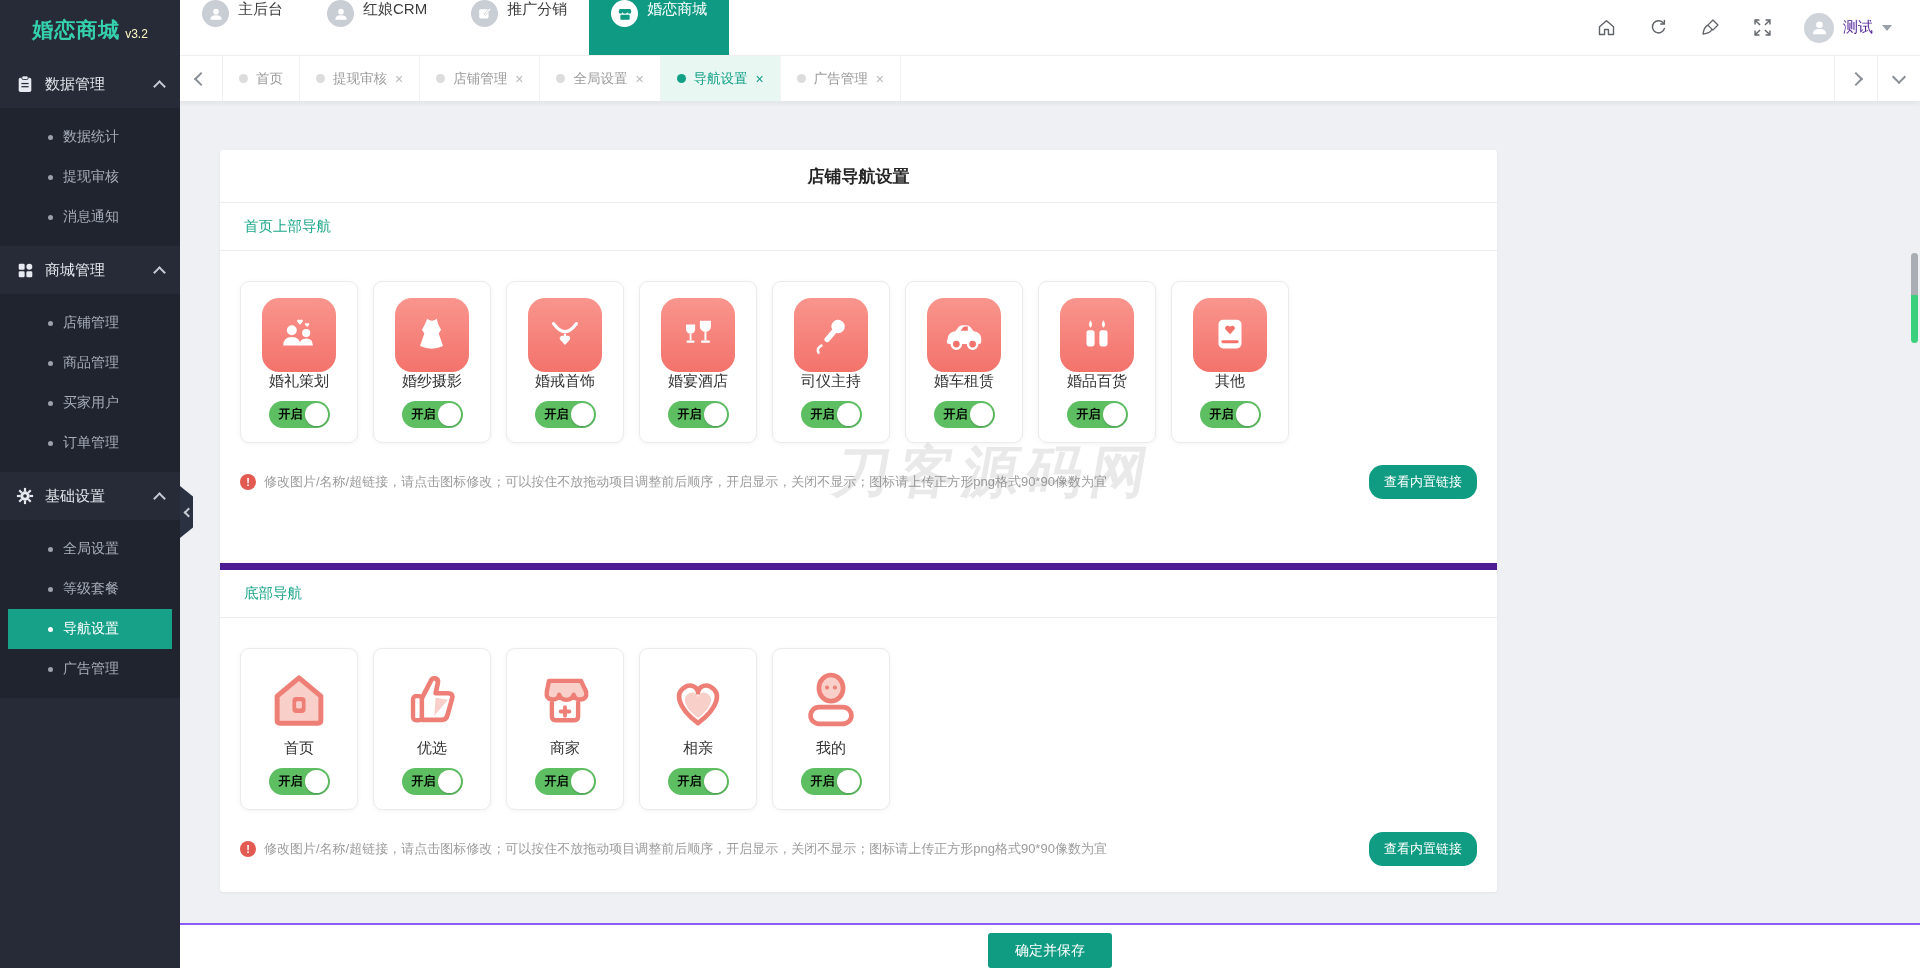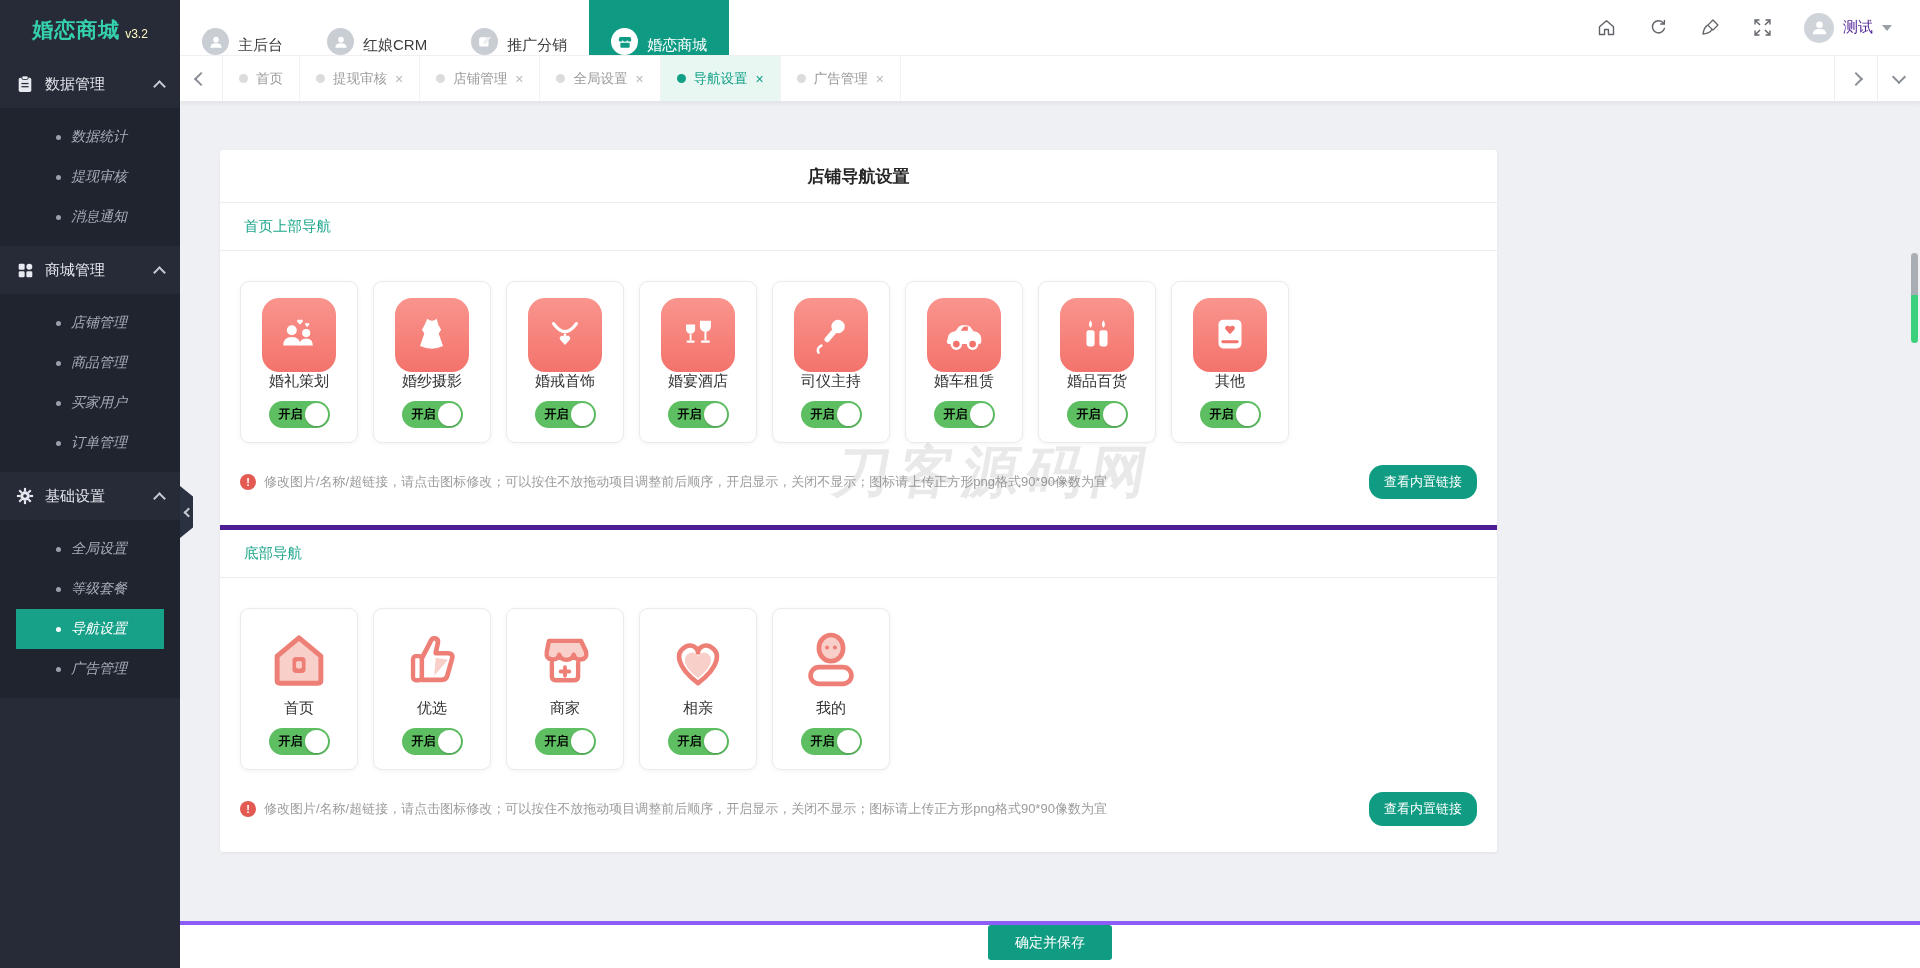--- a/index.html
+++ b/index.html
@@ -10,31 +10,31 @@
     -webkit-font-smoothing:antialiased;
   }
   
   .sidebar{position:absolute;left:0;top:0;width:180px;height:968px;background:#262b37;z-index:30;}
   .logo{height:60px;display:flex;align-items:center;justify-content:center;gap:5px;}
   .logo-text{color:#35d0ae;font-size:21px;font-weight:bold;letter-spacing:1px;}
   .logo-ver{color:#fef9c3;font-size:12px;margin-top:7px;}
   .menu-head{height:48px;display:flex;align-items:center;padding:0 16px;color:#e3e6ec;font-size:15px;cursor:pointer;}
   .mh-icon{width:18px;height:18px;margin-right:11px;display:flex;align-items:center;justify-content:center;}
   .chev-up{width:7px;height:7px;border-left:2px solid #c4c9d2;border-top:2px solid #c4c9d2;transform:rotate(45deg);margin-left:auto;margin-top:4px;}
-  .submenu{background:#20242e;padding:9px 16px;font-style:italic;}
+  .submenu{background:#20242e;padding:9px 8px;}
   .sub-item{height:40px;display:flex;align-items:center;padding-left:40px;color:#a6adb9;font-size:14px;gap:10px;cursor:pointer;}
   .sub-item .dot{width:5px;height:5px;border-radius:50%;background:#9aa1ad;flex:none;}
   .sub-item.active{background:#18a189;color:#fff;}
   .sub-item.active .dot{background:#fff;}
   .collapse-tag{position:absolute;left:180px;top:486px;width:13px;height:52px;background:#2a3140;
     clip-path:polygon(0 0,100% 20%,100% 80%,0 100%);z-index:35;display:flex;align-items:center;justify-content:center;cursor:pointer;}
   .chev-left-sm{width:5px;height:5px;border-left:2px solid #c4c9d2;border-bottom:2px solid #c4c9d2;transform:rotate(45deg);margin-left:3px;}
   
   .topnav{position:absolute;left:180px;top:0;right:0;height:55px;background:#fff;display:flex;align-items:center;z-index:20;}
-  .nav-item{height:55px;display:flex;align-items:flex-end;gap:9px;padding:0 22px;font-size:15px;color:#3c3c3c;cursor:pointer;}
+  .nav-item{height:55px;display:flex;align-items:flex-start;gap:9px;padding:0 22px;font-size:15px;color:#3c3c3c;cursor:pointer;}
   .nav-item.active{background:#0e9a83;color:#fff;}
   .nav-avatar{width:27px;height:27px;border-radius:50%;background:#c9cdd4;display:flex;align-items:center;justify-content:center;flex:none;}
   .nav-item.active .nav-avatar{background:#fff;}
   .nav-right{margin-left:auto;display:flex;align-items:center;gap:31px;padding-right:28px;}
   .action-icon{display:flex;align-items:center;justify-content:center;cursor:pointer;}
   .user-wrap{display:flex;align-items:center;gap:9px;cursor:pointer;}
   .user-avatar{width:30px;height:30px;border-radius:50%;background:#cfd3da;display:flex;align-items:center;justify-content:center;}
   .user-name{font-size:15px;color:#4c1d95;}
   .caret-down{width:0;height:0;border-left:5px solid transparent;border-right:5px solid transparent;border-top:6px solid #9aa0a8;}
   
@@ -50,42 +50,42 @@
   .tclose{color:#b9b9b9;font-size:14px;line-height:1;}
   .tab.active{background:#e9f7f3;color:#11a086;}
   .tab.active .tdot{background:#11a086;}
   .tab.active .tclose{color:#11a086;}
   .tab-spacer{flex:1;}
   
   .main{position:absolute;left:180px;top:100px;right:0;bottom:43px;background:#eef0f4;overflow:hidden;}
   .content{position:relative;margin:50px 0 0 40px;width:1277px;background:#fff;border-radius:3px;box-shadow:0 1px 3px rgba(0,0,0,.06);}
   .page-title{padding:15px 0 14px;text-align:center;font-size:17px;font-weight:bold;color:#262626;border-bottom:1px solid #ececec;}
   .sec-head{padding:14px 24px;font-size:14.5px;color:#1da68b;border-bottom:1px solid #ececec;}
-  .sec-head.bt{border-top:5px solid #4c1d95;}
+  .sec-head.bt{border-top:7px solid #4c1d95;margin-top:38px;}
   .cards{display:flex;gap:15px;padding:30px 20px 20px;}
   .card{width:118px;height:162px;border:1px solid #ebebeb;border-radius:9px;background:#fff;box-shadow:0 1px 5px rgba(0,0,0,.05);
     display:flex;flex-direction:column;align-items:center;padding-top:16px;box-sizing:border-box;cursor:pointer;flex:none;}
   .tile{width:74px;height:74px;border-radius:17px;background:linear-gradient(180deg,#f9958d 0%,#f3736c 100%);
     display:flex;align-items:center;justify-content:center;flex:none;}
   .tile.plain{background:none;}
   .card-label{font-size:15px;color:#333;}
   .toggle{margin-top:10px;width:61px;height:27px;border-radius:14px;background:#5ebf62;position:relative;display:flex;align-items:center;cursor:pointer;flex:none;}
   .toggle-text{color:#000000;font-size:12px;margin-left:10px;font-weight:bold;}
   .knob{position:absolute;right:2px;top:2px;width:23px;height:23px;border-radius:50%;background:#fff;box-shadow:0 1px 2px rgba(0,0,0,.2);}
   .tip-row{display:flex;align-items:center;justify-content:space-between;padding:2px 20px 26px;}
   .tip-left{display:flex;align-items:center;gap:8px;}
   .alert-icon{width:16px;height:16px;border-radius:50%;background:#e25a52;color:#fff;font-size:11px;font-weight:bold;
     display:flex;align-items:center;justify-content:center;flex:none;}
   .tip-text{font-size:13px;color:#9c9c9c;}
   .btn-teal{background:#0f9c82;color:#fff;font-size:13px;padding:8px 15px;border:none;border-radius:14px;cursor:pointer;font-family:inherit;}
   .watermark{position:absolute;left:655px;top:335px;font-size:56px;font-weight:bold;color:rgba(110,110,110,.15);
     transform:skewX(-10deg);letter-spacing:8px;pointer-events:none;z-index:12;white-space:nowrap;}
   
-  .footer{position:absolute;left:180px;right:0;bottom:0;height:43px;background:#fff;border-top:4px solid #8b5cf6;
-    display:flex;align-items:flex-start;justify-content:center;z-index:25;}
+  .footer{position:absolute;left:180px;right:0;bottom:0;height:43px;background:#fff;border-top:2px solid #8b5cf6;
+    display:flex;align-items:flex-end;justify-content:center;z-index:25;}
   .btn-save{background:#0f9c82;color:#fff;font-size:14px;height:35px;padding:0 27px;border:none;border-radius:3px;cursor:pointer;font-family:inherit;}
   
   .scrollbar{position:absolute;right:2px;top:253px;width:7px;z-index:40;cursor:pointer;}
   .sb-gray{height:42px;background:#a9aeb4;border-radius:4px 4px 0 0;}
   .sb-green{height:48px;background:#3bd07b;border-radius:0 0 4px 4px;}
 </style>
 </head>
 <body>
 
 <div class="sidebar">

